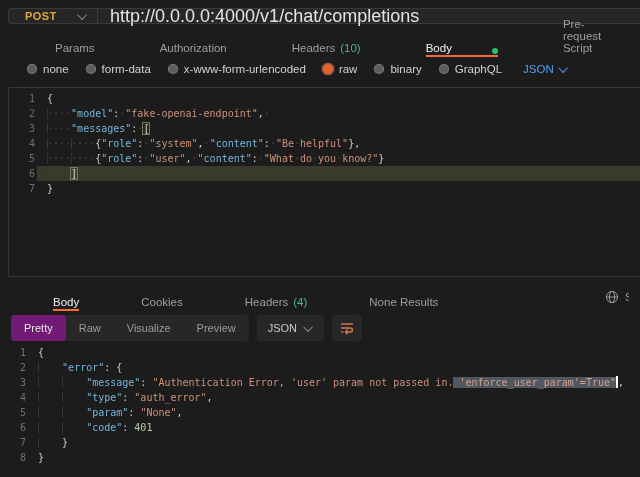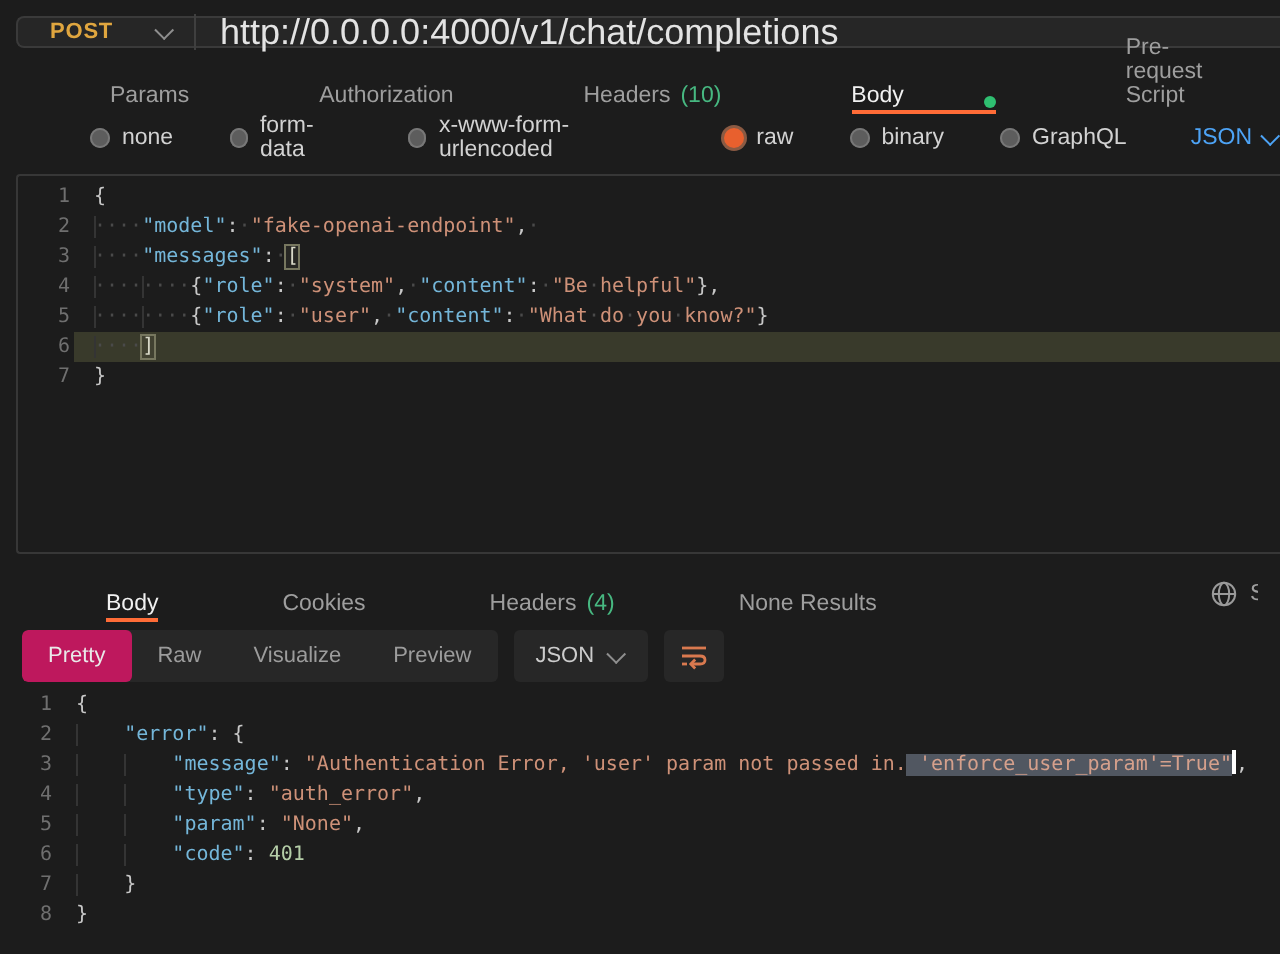--- a/index.html
+++ b/index.html
@@ -50,21 +50,21 @@
     height:28px; align-items:stretch;
   }
   .tab { display:flex; align-items:flex-end; gap:5px; cursor:pointer; border-bottom:2px solid transparent; padding-bottom:1px;margin-left:42px; }
   .tab.active { color:#f1f1f1; border-bottom-color:#ff6c37;gap:40px; }
   .badge-green { color:#47b881; }
   .green-dot { width:6px; height:6px; border-radius:50%; background:#2fbf71; display:inline-block; }
 
   
   .modes-row {
     height:24px; display:flex; align-items:center;
-    padding-left:45px; gap:28px;
+    padding-left:27px; gap:17px;
     font-size:11.5px; color:#d2d2d2;
   }
   .mode { display:flex; align-items:center; gap:6px; cursor:pointer; }
   .radio {
     width:10px; height:10px; border-radius:50%;
     background:#5d5d5d; box-shadow:0 0 0 1px #777 inset;
   }
   .radio.selected { background:#e8602e; box-shadow:0 0 0 1.5px #8a5a43; }
   .raw-format {
     color:#4da3f5; font-size:11.5px; margin-left:4px;
@@ -130,21 +130,21 @@
     margin:4px 0 0 11px;
     display:flex; gap:8px; align-items:center; height:26px;
   }
   .segmented {
     display:flex; background:#272727; border-radius:3px; overflow:hidden; height:26px;
   }
   .seg-btn {
     padding:0 13px; font-size:11px; color:#9c9c9c;
     display:flex; align-items:center; cursor:pointer;
   }
-  .seg-btn.active { background:#be185d; color:#e9e9e9; border-radius:3px; }
+  .seg-btn.active { background:#701a75; color:#e9e9e9; border-radius:3px; }
   .format-dd {
     background:#272727; border-radius:3px; height:26px;
     display:flex; align-items:center; gap:9px; padding:0 11px;
     font-size:11px; color:#cccccc; cursor:pointer;
   }
   .icon-btn {
     background:#272727; border-radius:3px; width:30px; height:26px;
     display:flex; align-items:center; justify-content:center; cursor:pointer;
   }
 </style>

